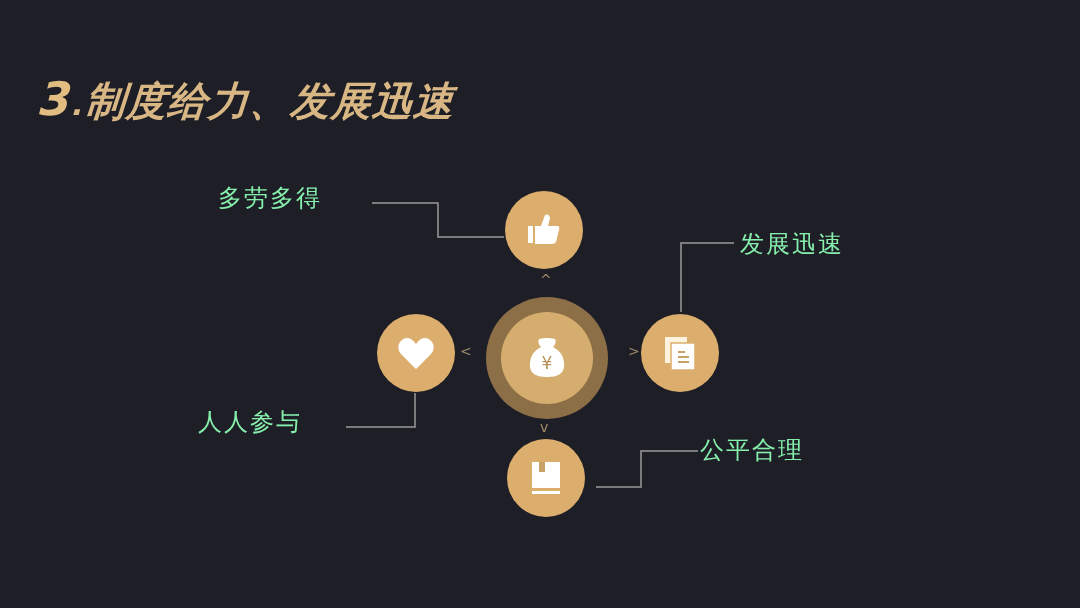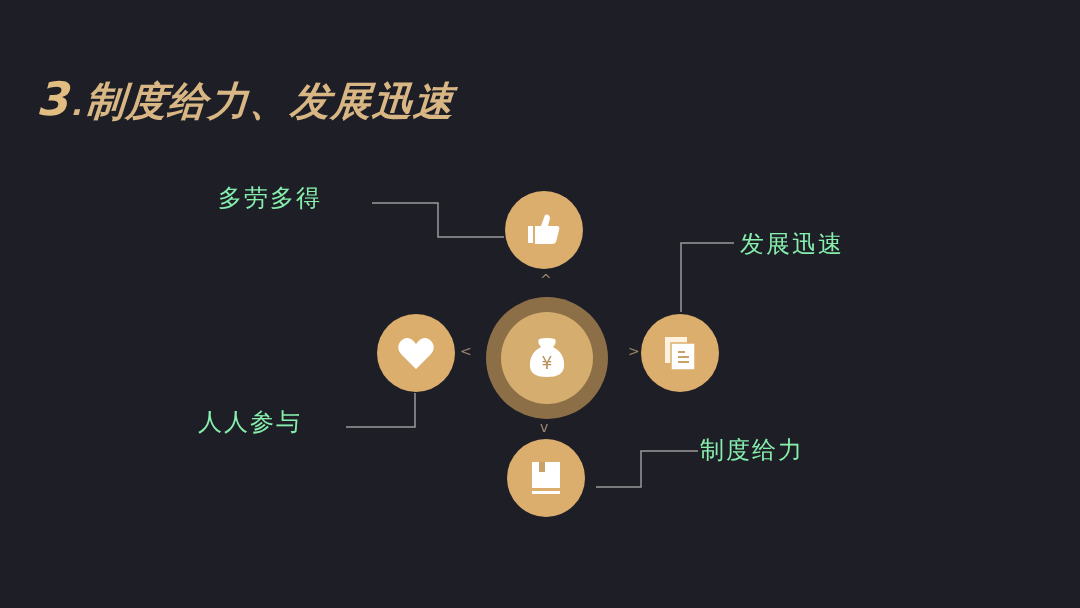--- a/index.html
+++ b/index.html
@@ -54,21 +54,21 @@
 
     <polyline points="346,427 415,427 415,393"></polyline>
 
     <polyline points="596,487 641,487 641,451 698,451"></polyline>
   </g>
 </svg>
 
 <div class="label" style="left:218px; top:182px;">多劳多得</div>
 <div class="label" style="left:740px; top:228px;">发展迅速</div>
 <div class="label" style="left:198px; top:406px;">人人参与</div>
-<div class="label" style="left:700px; top:434px;">制度给力</div>
+<div class="label" style="left:700px; top:434px;">公平合理</div>
 
 <div class="node" style="left:505px; top:191px; width:78px; height:78px;">
   <svg width="38" height="38" viewBox="0 0 38 38">
     <rect x="3" y="15" width="5" height="17" fill="#ffffff"></rect>
     <path d="M10 15 L16 15 L20 4 Q24 2 25 7 L23 15 L33 15 Q35 16 34 19 L31 31 Q30 33 27 33 L10 33 Z" fill="#ffffff"></path>
   </svg>
 </div>
 <div class="chev" style="left:540px; top:273px;">^</div>
 
 <div class="node" style="left:377px; top:314px; width:78px; height:78px;">

